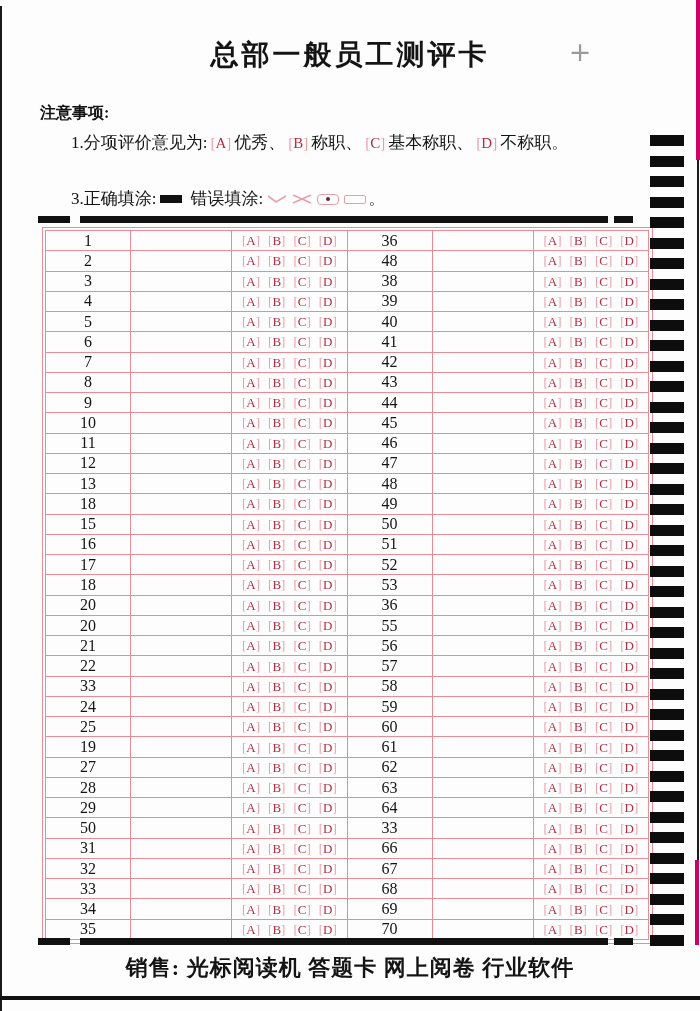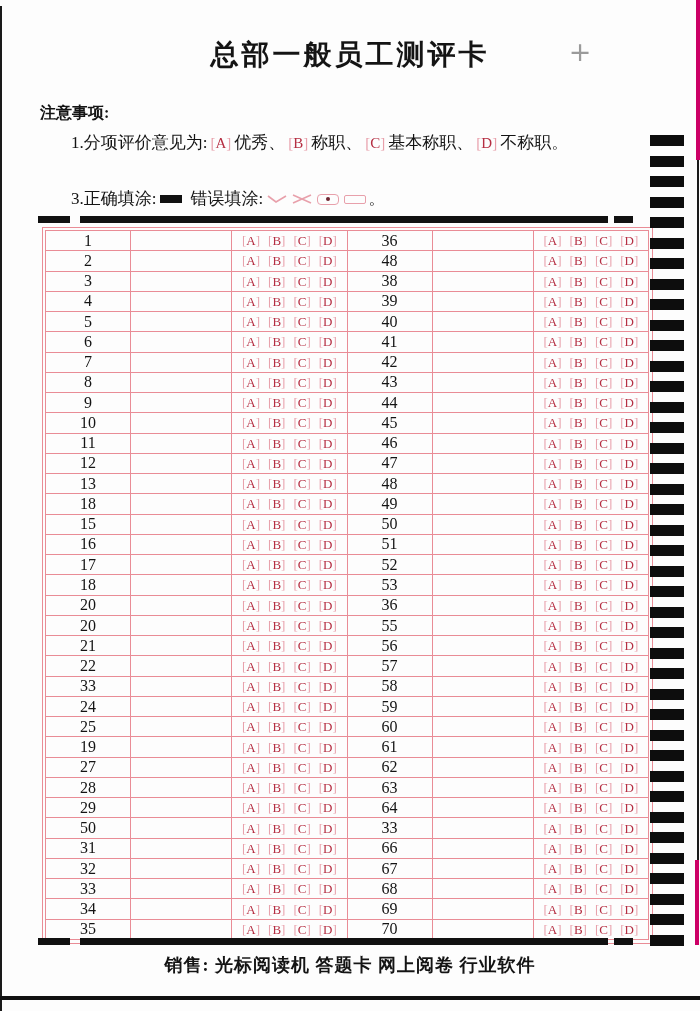--- a/index.html
+++ b/index.html
@@ -60,21 +60,21 @@
   .half{display:flex;align-items:center;border-bottom:1px solid var(--gl);border-right:1px solid var(--gl);box-sizing:border-box;}
   .cell-num{width:28%;text-align:center;font-size:16px;line-height:1;}
   .cell-blank{width:34%;height:100%;border-left:1px solid var(--gl);border-right:1px solid var(--gl);box-sizing:border-box;}
   .cell-opts{flex:1;display:flex;justify-content:center;align-items:center;gap:8px;font-size:13px;line-height:1;}
   .bub{color:var(--bub);white-space:nowrap;}
   .bub .bk{color:var(--bk);}
 
   .timing{position:absolute;left:0;top:0;width:0;height:0;}
   .tmark{position:absolute;left:650px;width:34px;height:11px;background:#0d0d0d;}
 
-  .footer{position:absolute;left:0;top:953px;width:700px;text-align:center;font-size:18px;font-weight:bold;letter-spacing:1px;}
+  .footer{position:absolute;left:0;top:953px;width:700px;text-align:center;font-size:22px;font-weight:bold;letter-spacing:1px;}
 </style>
 </head>
 <body>
 
 <div class="card">
 
   <div class="edge edge-left"></div>
   <div class="edge edge-right-mag1"></div>
   <div class="edge edge-right-black1"></div>
   <div class="edge edge-right-mag2"></div>

